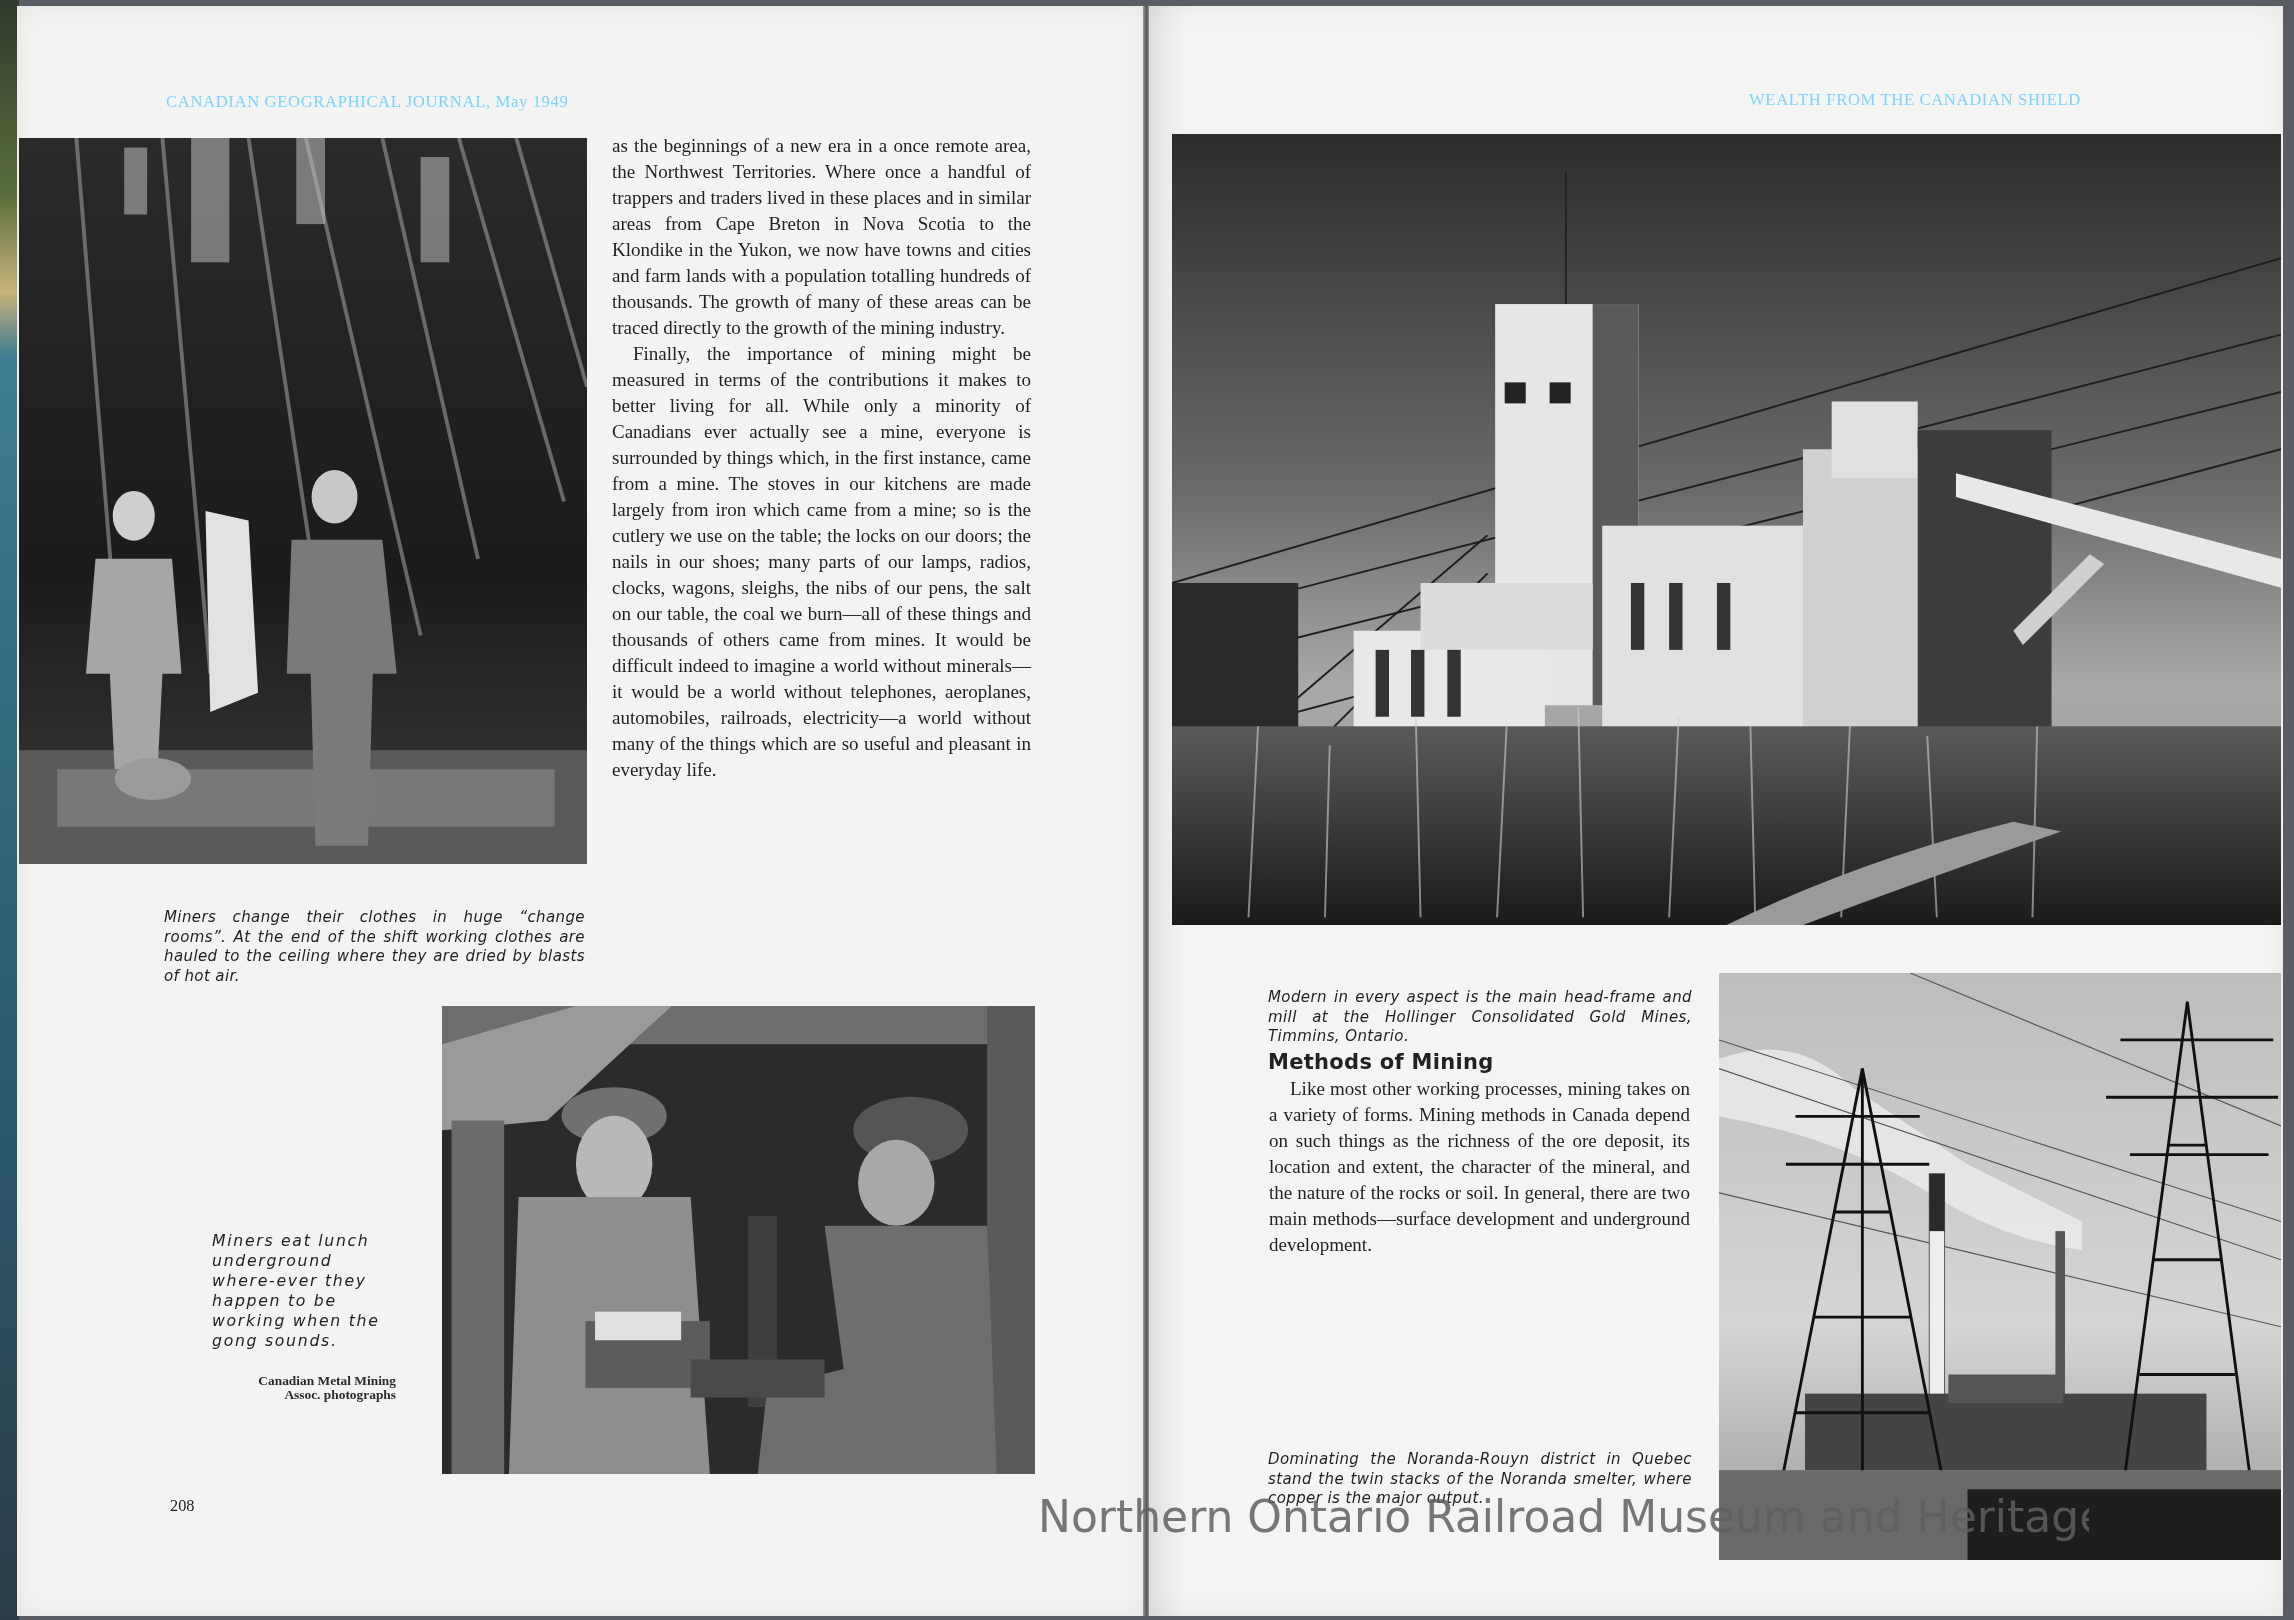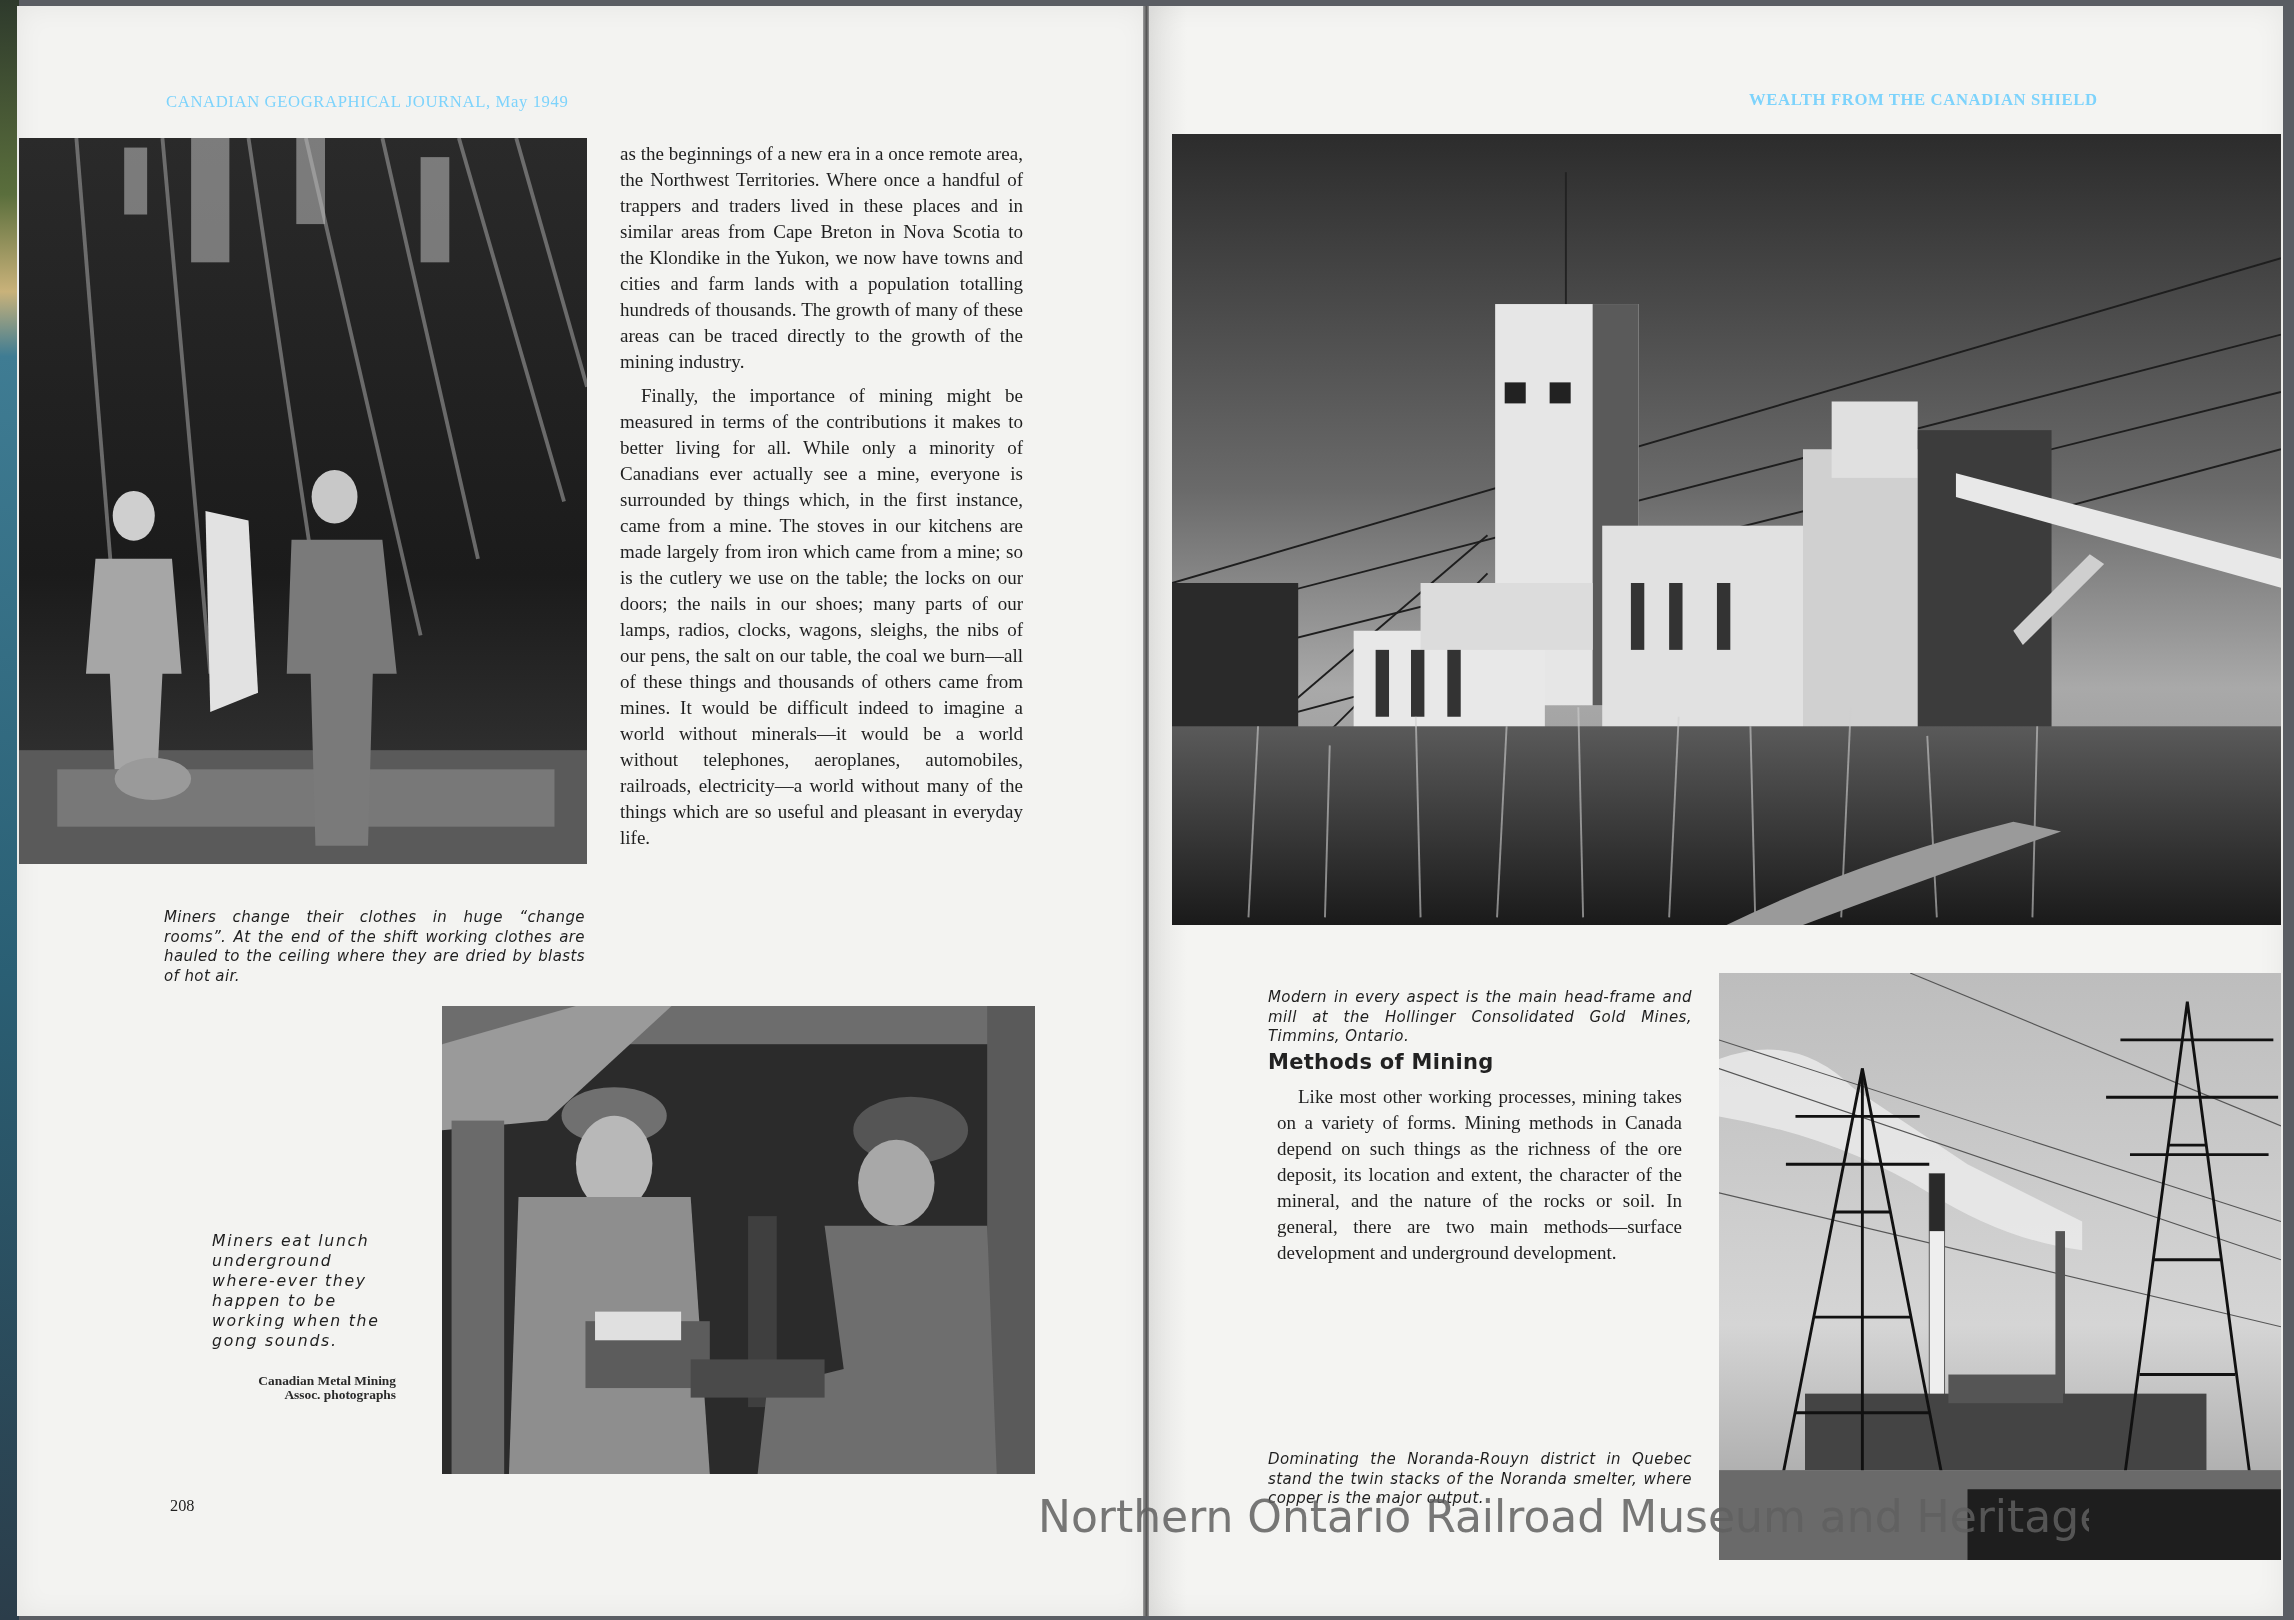--- a/index.html
+++ b/index.html
@@ -29,21 +29,21 @@
   }
 
   .photo { position: absolute; overflow: hidden; }
   .photo svg { width: 100%; height: 100%; display: block; }
 
   .body-col {
     position: absolute; font-size: 19px; line-height: 26px;
     text-align: justify; color: #1f1f1f;
     font-family: "Liberation Serif", "DejaVu Serif", serif;
   }
-  .body-col p { margin: 8px; text-indent: 21px; }
+  .body-col p { margin: 0; text-indent: 21px; }
   .body-col p.noindent { text-indent: 0; }
 
   .caption {
     position: absolute; font-family: "DejaVu Sans", "Liberation Sans", sans-serif;
     font-style: italic; font-size: 15px; line-height: 19.6px; color: #1f1f1f;
     text-align: justify; letter-spacing: 0.4px; margin-top: 24px;
   }
   .caption.wide-spaced { letter-spacing: 1.7px; text-align: left; font-size: 15.7px; line-height: 20px; }
 
   .credit {
@@ -144,21 +144,21 @@
 
 <div class="caption wide-spaced" style="left:212px; top:1207px; width:191px;">Miners eat lunch underground where-ever they happen to be working when the gong sounds.</div>
 
 <div class="credit" style="left:201px; top:1374px; width:195px;">
   <div>Canadian Metal Mining</div>
   <div>Assoc. photographs</div>
 </div>
 
 <div class="folio" style="left:170px; top:1496px;">208</div>
 
-<div class="running-head" style="left:1749px; top:90px;font-weight:bold;">WEALTH FROM THE CANADIAN SHIELD</div>
+<div class="running-head" style="left:1749px; top:90px;">WEALTH FROM THE CANADIAN SHIELD</div>
 
 <div class="photo" style="left:1172px; top:134px; width:1109px; height:791px;">
   <svg viewBox="0 0 1160 828" preserveAspectRatio="none">
     <defs>
       <linearGradient id="sky" x1="0" y1="0" x2="0" y2="1">
         <stop offset="0" stop-color="#2c2c2c"></stop>
           <stop offset="0.45" stop-color="#6a6a6a"></stop>
           <stop offset="0.7" stop-color="#a9a9a9"></stop>
           <stop offset="1" stop-color="#8a8a8a"></stop>
       </linearGradient>

